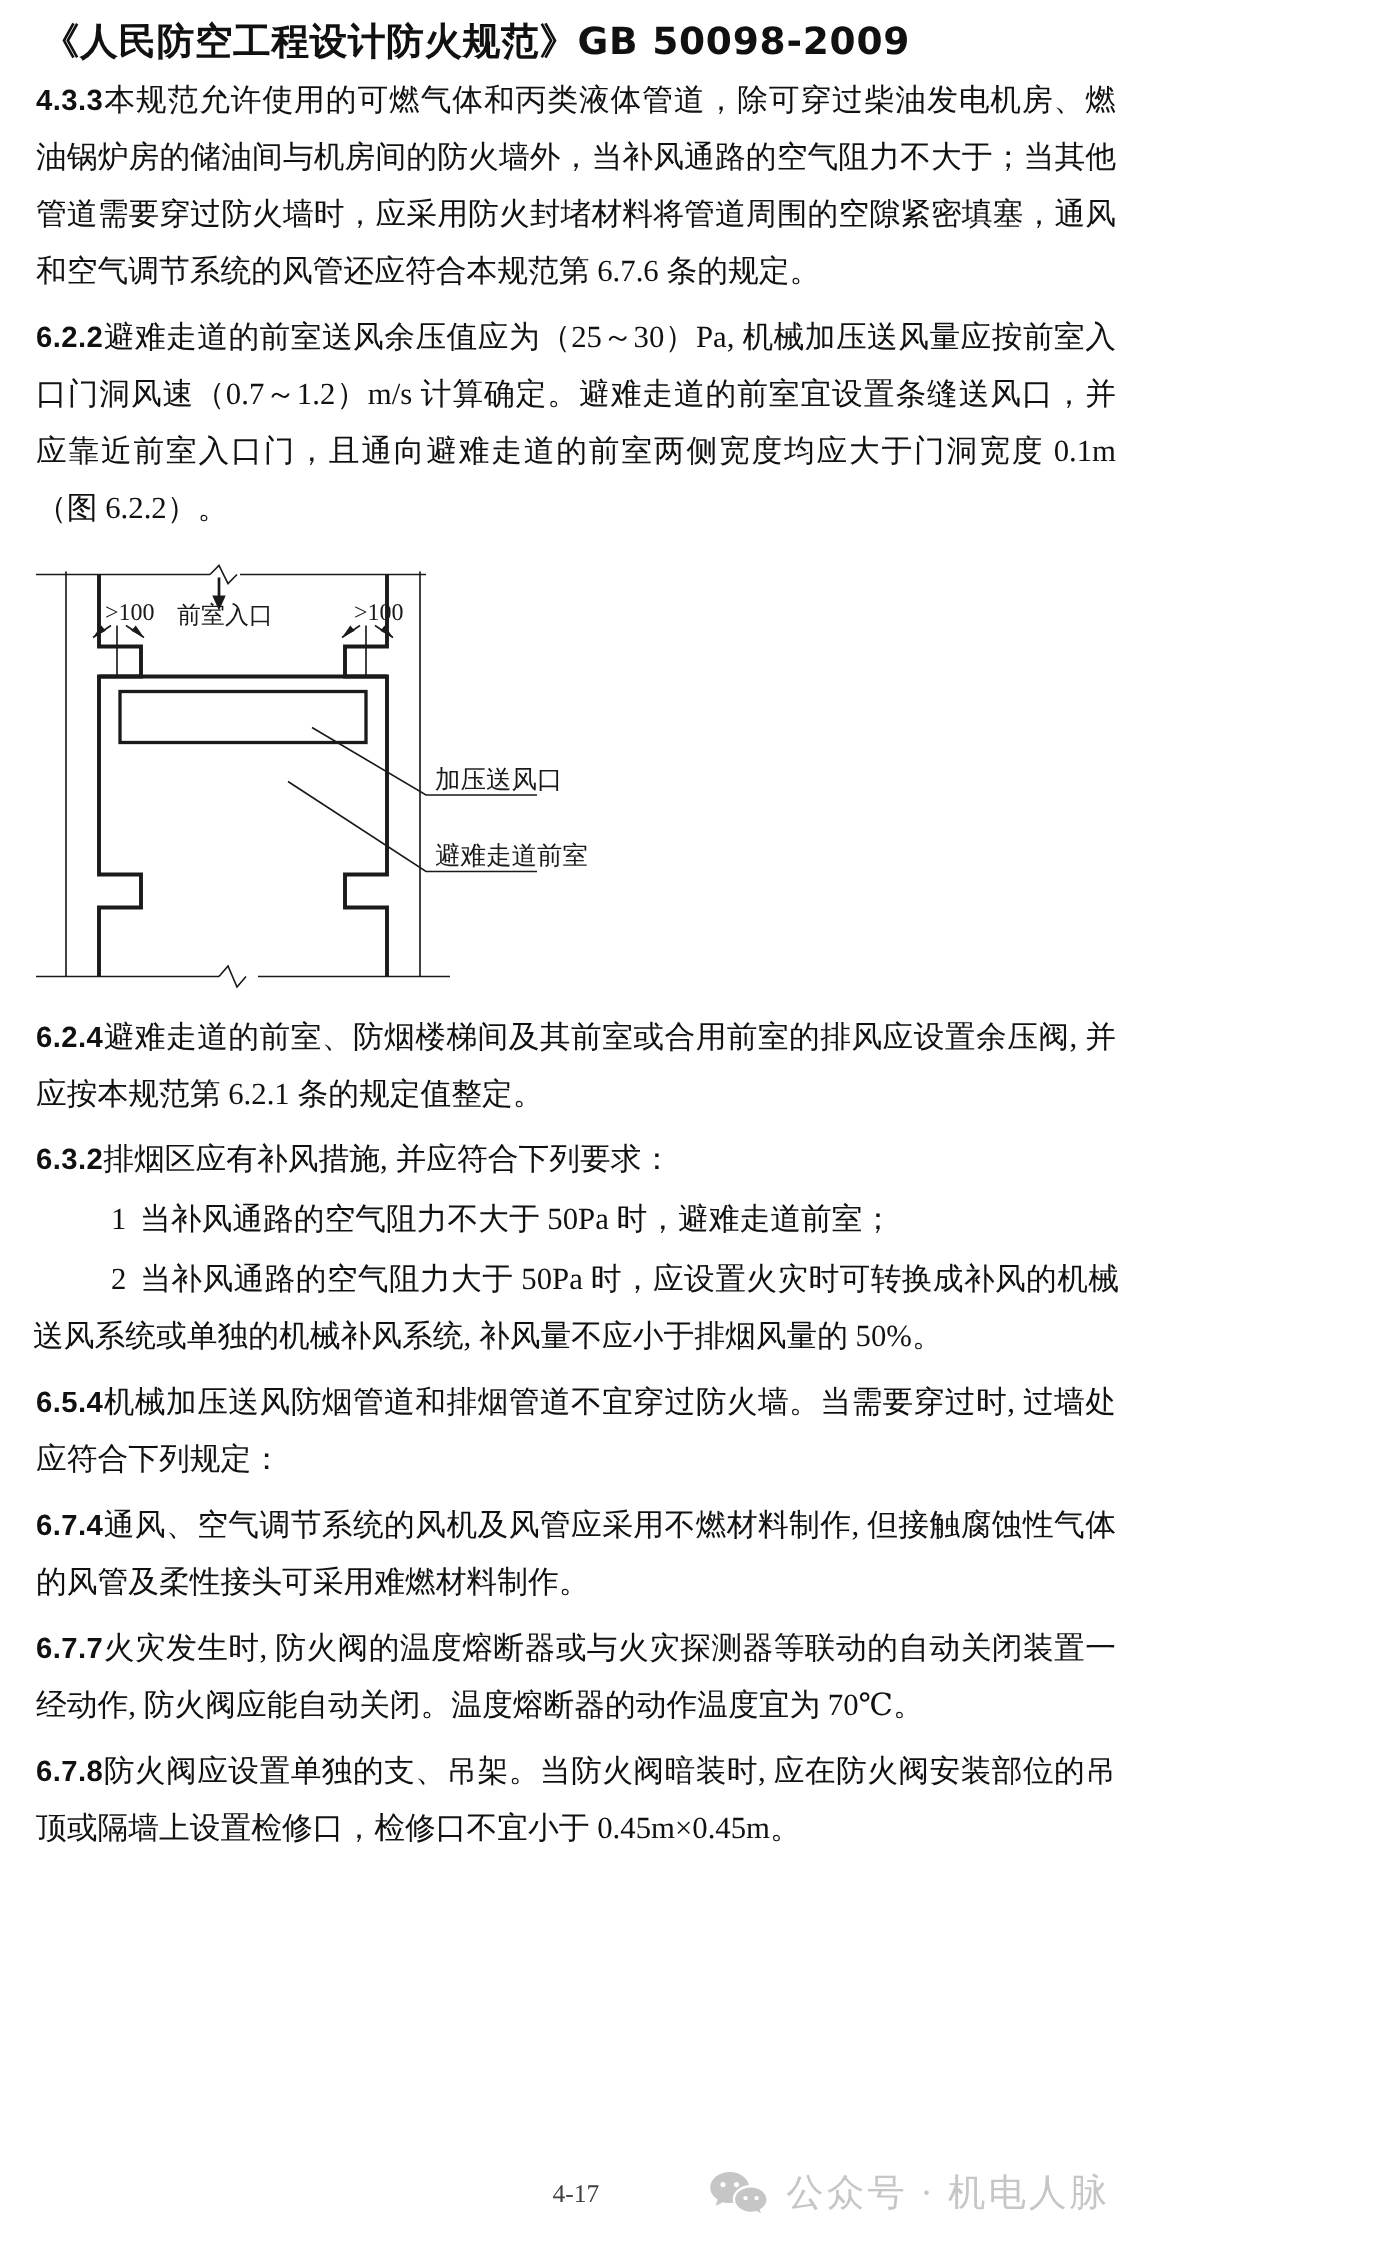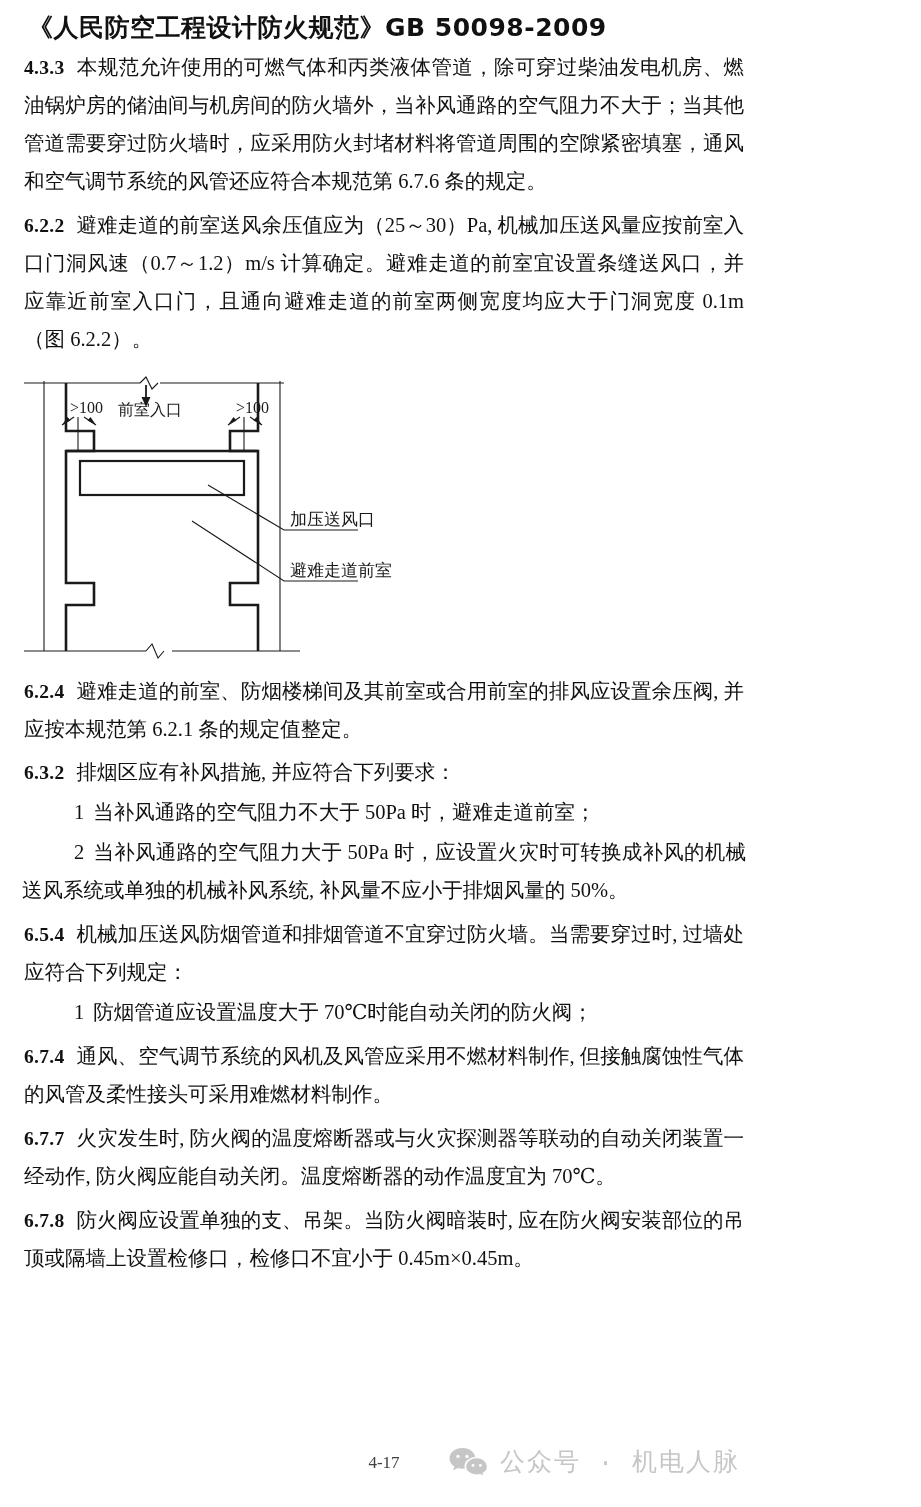--- a/index.html
+++ b/index.html
@@ -39,25 +39,25 @@
   
   .clause {
     font-size: 20.5px;
     line-height: 1.85;
     text-align: justify;
     text-justify: inter-ideograph;
     margin: 6px 0 0 0;
     padding: 0 2px 0 2px;
   }
   .clause .num {
-    font-family: Liberation Serif, serif;
+    font-family: Liberation Sans, sans-serif;
     font-weight: bold;
     font-size: 19.5px;
     letter-spacing: 0.3px;
-    margin-right: 12px;
+    margin-right: 0;
   }
   .subclause {
     font-size: 20.5px;
     line-height: 1.85;
     text-align: justify;
     text-justify: inter-ideograph;
     margin: 2px 0 0 0;
     text-indent: 52px;
   }
   .subclause .snum {
@@ -103,21 +103,21 @@
   .watermark {
     position: absolute;
     right: 28px;
     top: 0;
     display: flex;
     align-items: center;
     gap: 10px;
     color: #c6c6c6;
   }
   .watermark .wm-text {
-    font-family: Liberation Mono, monospace;
+    font-family: Liberation Serif, serif;
     font-size: 25px;
     letter-spacing: 2px;
     color: #c6c6c6;
     white-space: nowrap;
   }
   .wechat-icon { display: block; }
 </style>
 </head>
 <body>
 
@@ -214,23 +214,20 @@
   <p class="subclause">
     <span class="snum">1</span><span>当补风通路的空气阻力不大于 50Pa 时，避难走道前室；</span>
   </p>
   <p class="subclause">
     <span class="snum">2</span><span>当补风通路的空气阻力大于 50Pa 时，应设置火灾时可转换成补风的机械送风系统或单独的机械补风系统, 补风量不应小于排烟风量的 50%。</span>
   </p>
 
   <p class="clause">
     <span class="num">6.5.4</span><span>机械加压送风防烟管道和排烟管道不宜穿过防火墙。当需要穿过时, 过墙处应符合下列规定：</span>
   </p>
-  <p class="subclause">
-    <span class="snum">1</span><span>防烟管道应设置温度大于 70℃时能自动关闭的防火阀；</span>
-  </p>
 
   <p class="clause">
     <span class="num">6.7.4</span><span>通风、空气调节系统的风机及风管应采用不燃材料制作, 但接触腐蚀性气体的风管及柔性接头可采用难燃材料制作。</span>
   </p>
 
 
   <p class="clause">
     <span class="num">6.7.7</span><span>火灾发生时, 防火阀的温度熔断器或与火灾探测器等联动的自动关闭装置一经动作, 防火阀应能自动关闭。温度熔断器的动作温度宜为 70℃。</span>
   </p>
 

